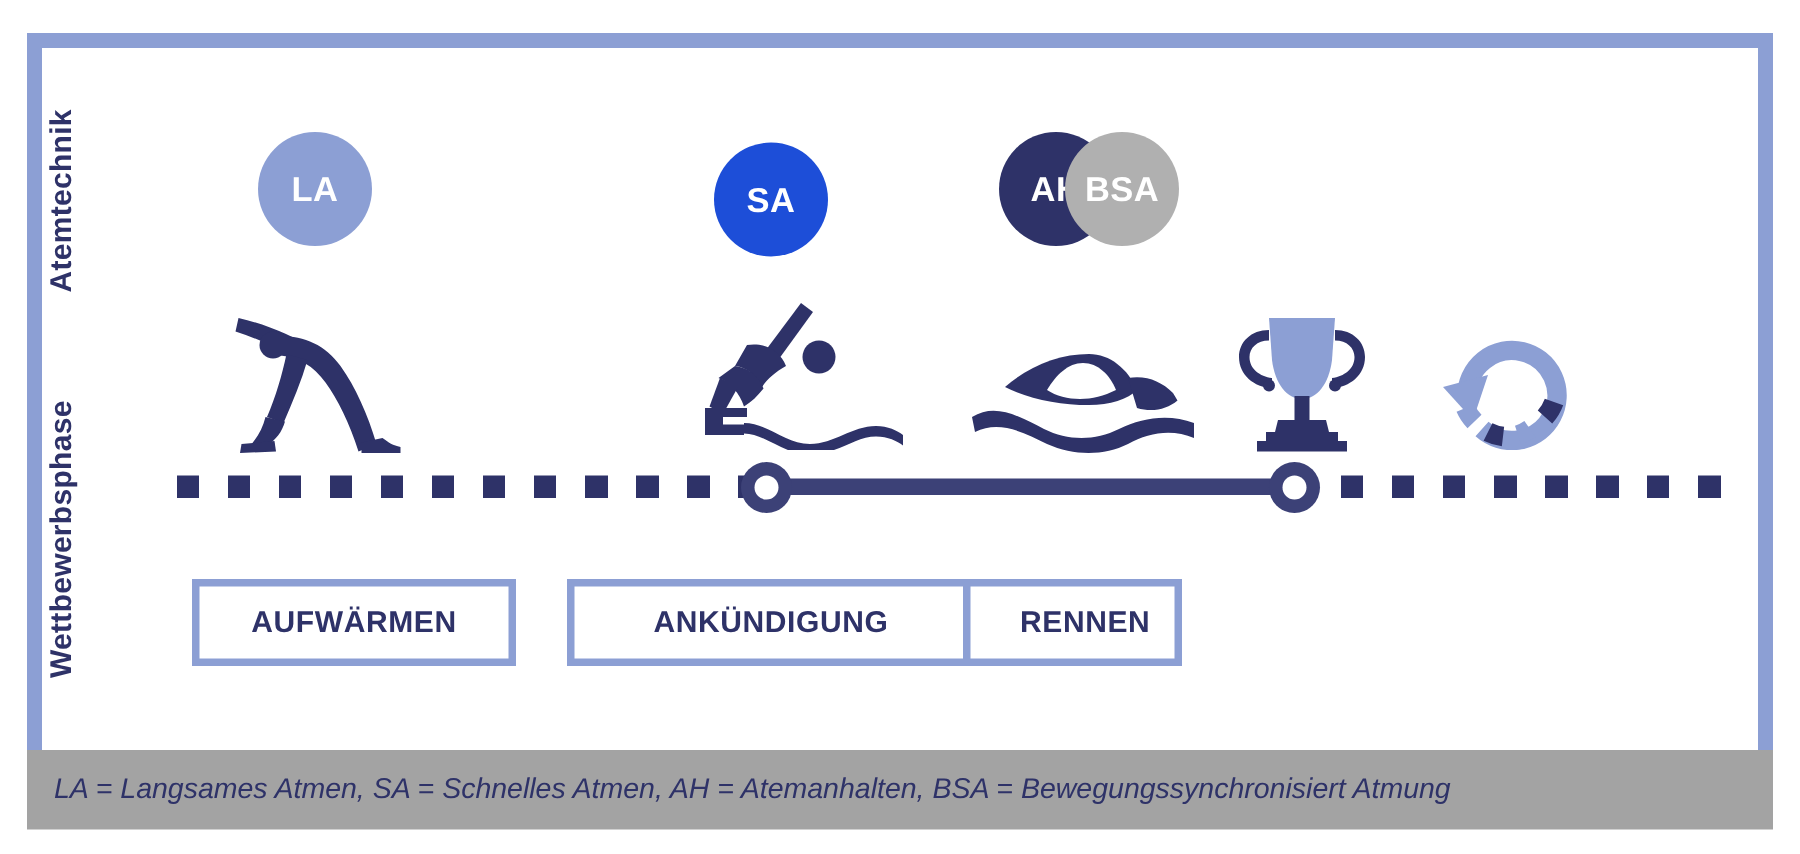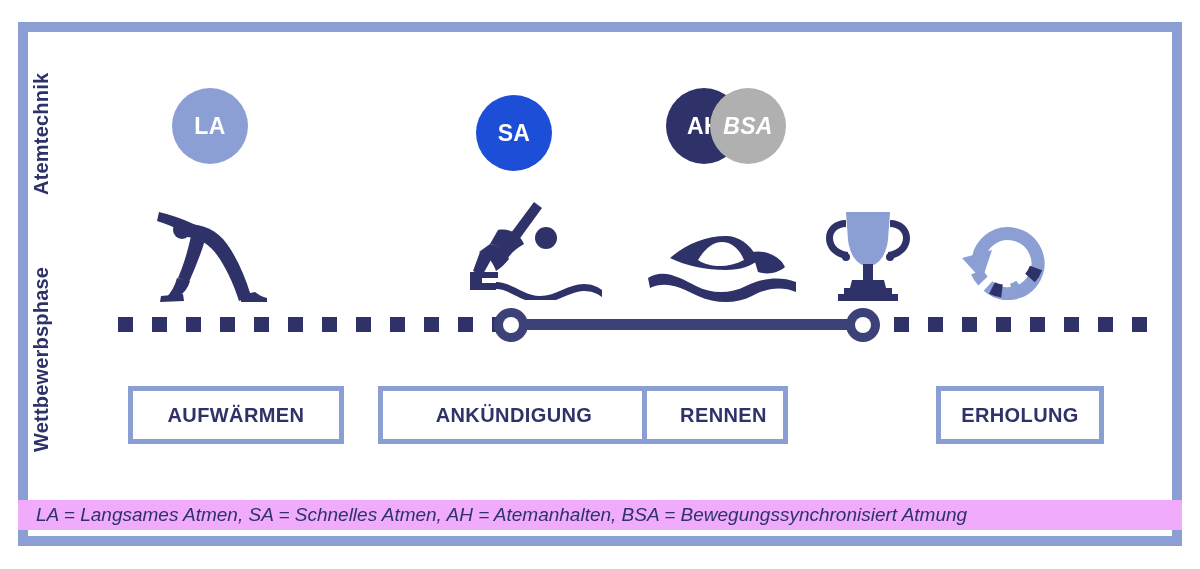--- a/index.html
+++ b/index.html
@@ -73,21 +73,21 @@
     justify-content: center;
     color: #ffffff;
     font-weight: bold;
     font-size: 23px;
     letter-spacing: .3px;
     box-sizing: border-box;
   }
   .bubble-la  { left: 172px; top: 0;  width: 76px; height: 76px; background: #8c9fd4; }
   .bubble-sa  { left: 476px; top: 7px;  width: 76px; height: 76px; background: #1d4ed8; }
   .bubble-ah  { left: 666px; top: 0;  width: 76px; height: 76px; background: #2e3268; z-index: 1; }
-  .bubble-bsa { left: 710px; top: 0;  width: 76px; height: 76px; background: #b0b0b0; z-index: 2; font-style: italic; }
+  .bubble-bsa { left: 710px; top: 0;  width: 76px; height: 76px; background: #b0b0b0; z-index: 2; }
 
   
   .icons-row {
     position: absolute;
     left: 0;
     top: 200px;
     width: 1200px;
     height: 112px;
   }
   .icon-slot {
@@ -191,22 +191,22 @@
   .phase-announce{ left: 378px; width: 272px; }
   .phase-race    { left: 642px; width: 146px; padding-left: 17px; }
   .phase-recover { left: 936px; width: 168px; }
 
   
   .legend-band {
     position: absolute;
     left: 18px;
     top: 500px;
     width: 1164px;
-    height: 30px;
-    background: #f0abfc;
+    height: 53px;
+    background: #a3a3a3;
     display: flex;
     align-items: center;
     box-sizing: border-box;
     padding-left: 18px;
   }
   .legend-text {
     color: #2e3268;
     font-style: italic;
     font-size: 19px;
     white-space: nowrap;
@@ -324,20 +324,19 @@
     <div class="tl-solid"></div>
     <div class="tl-dash-right"></div>
     <div class="tl-node tl-node-start"></div>
     <div class="tl-node tl-node-end"></div>
   </div>
 
   <div class="phase-row">
     <div class="phase-box phase-warmup">AUFWÄRMEN</div>
     <div class="phase-box phase-announce">ANKÜNDIGUNG</div>
     <div class="phase-box phase-race">RENNEN</div>
-    <div class="phase-box phase-recover">ERHOLUNG</div>
   </div>
 
   <div class="legend-band">
     <span class="legend-text">LA = Langsames Atmen, SA = Schnelles Atmen, AH = Atemanhalten, BSA = Bewegungssynchronisiert Atmung</span>
   </div>
 
 </div>
 
 </body></html>

